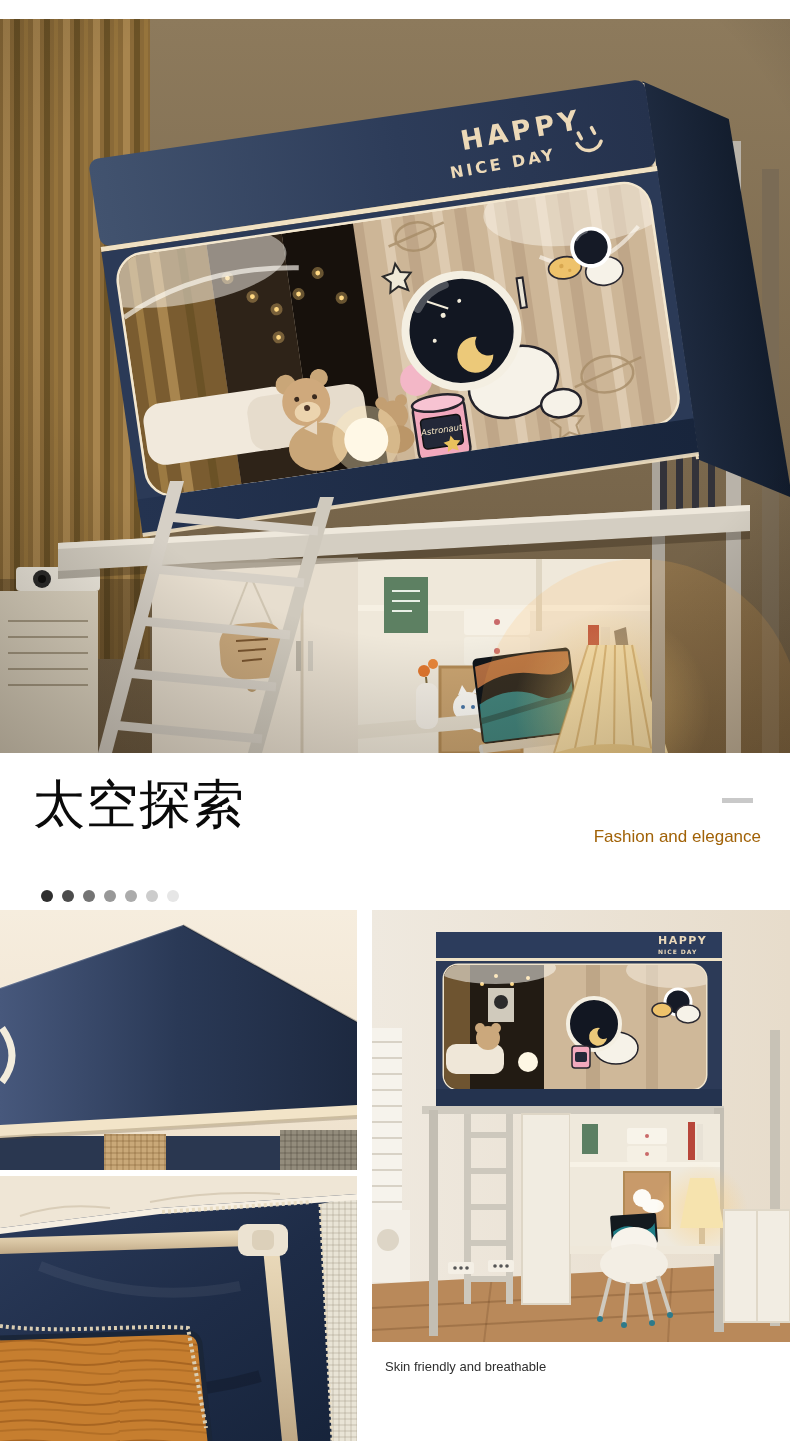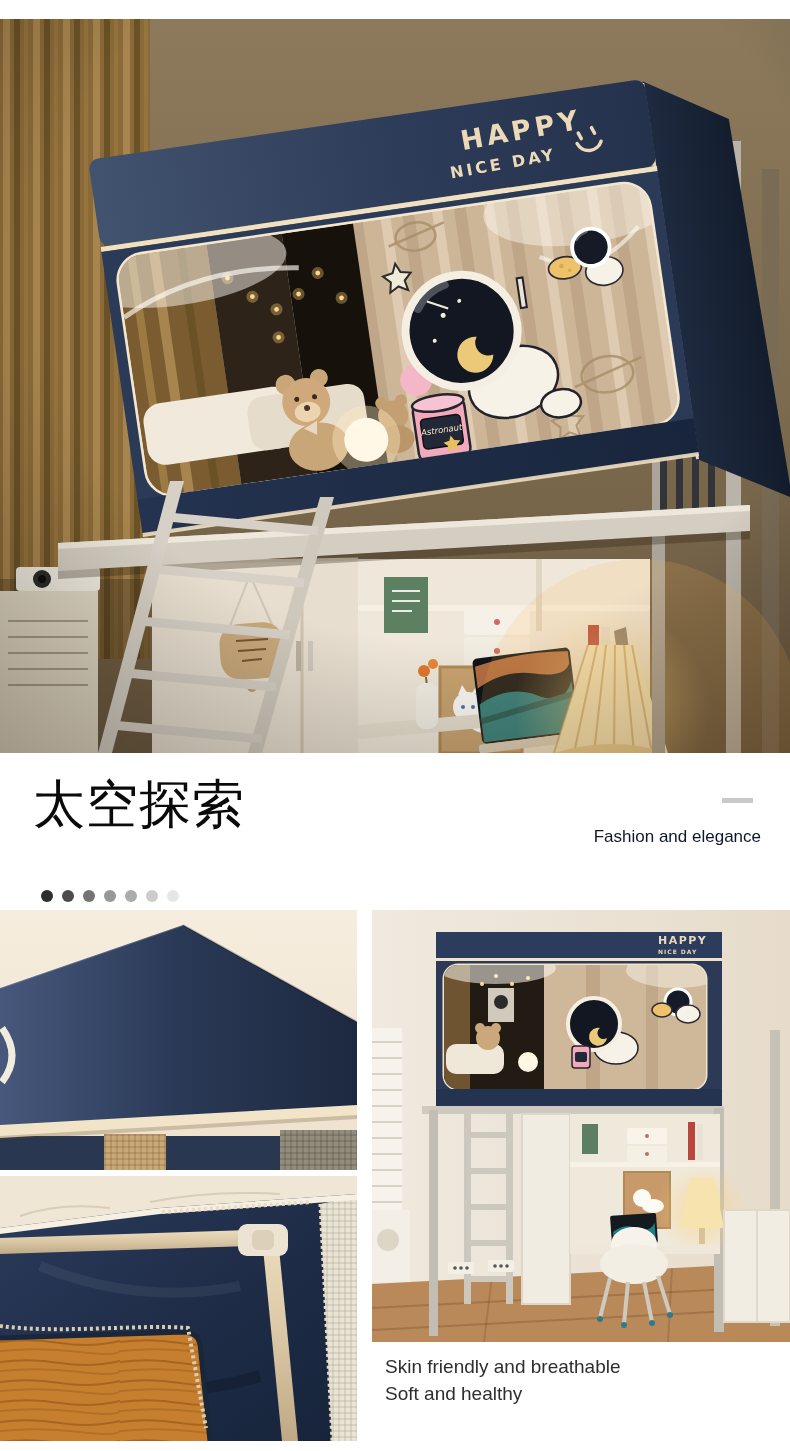--- a/index.html
+++ b/index.html
@@ -10,30 +10,30 @@
   
   .hero { position:absolute; top:19px; left:0; width:790px; height:734px; }
   .hero svg { display:block; }
 
   
   .headline { position:absolute; top:753px; left:0; width:790px; height:157px; background:#fff;padding-left:44px; }
   .title { position:absolute; left:33px; top:22px; font-size:52px; line-height:1.15; color:#0a0a0a;
            font-weight:500; letter-spacing:1px;
            font-family:"DejaVu Sans","Liberation Sans",sans-serif; }
   .dash { position:absolute; right:37px; top:45px; width:31px; height:5px; background:#c9c9c9; }
-  .tagline { position:absolute; right:29px; top:74px; font-size:17px; color:#0f172a; }
+  .tagline { position:absolute; right:29px; top:74px; font-size:17px; color:#a16207; }
   .dots { position:absolute; left:41px; top:137px; display:flex; gap:9px; }
   .dot { width:12px; height:12px; border-radius:50%; display:inline-block; }
 
   
   .gallery { position:absolute; top:910px; left:0; width:790px; height:541px; background:#fff; }
   .img-a { position:absolute; left:0; top:0; width:357px; height:260px; }
   .img-b { position:absolute; left:0; top:266px; width:357px; height:265px; }
   .img-c { position:absolute; left:372px; top:0; width:418px; height:432px; }
-  .caption { position:absolute; left:385px; top:443px; font-size:19px; line-height:27px; color:#2e2e2e; }
+  .caption { position:absolute; left:385px; top:443px; font-size:13px; line-height:27px; color:#2e2e2e; }
   figure svg { display:block; }
 </style>
 </head>
 <body>
 
 <div class="page">
 
   <figure class="hero">
   <svg width="790" height="734" viewBox="0 0 790 734">
     <defs>
@@ -562,17 +562,16 @@
           <circle cx="228" cy="409" r="3" fill="#2e7a8a"></circle>
             <circle cx="252" cy="415" r="3" fill="#2e7a8a"></circle>
           <circle cx="280" cy="413" r="3" fill="#2e7a8a"></circle>
             <circle cx="298" cy="405" r="3" fill="#2e7a8a"></circle>
         </g>
       </svg>
     </figure>
 
     <div class="caption">
       <div>Skin friendly and breathable</div>
-      <div>Soft and healthy</div>
     </div>
   </section>
 
 </div>
 
 </body></html>

